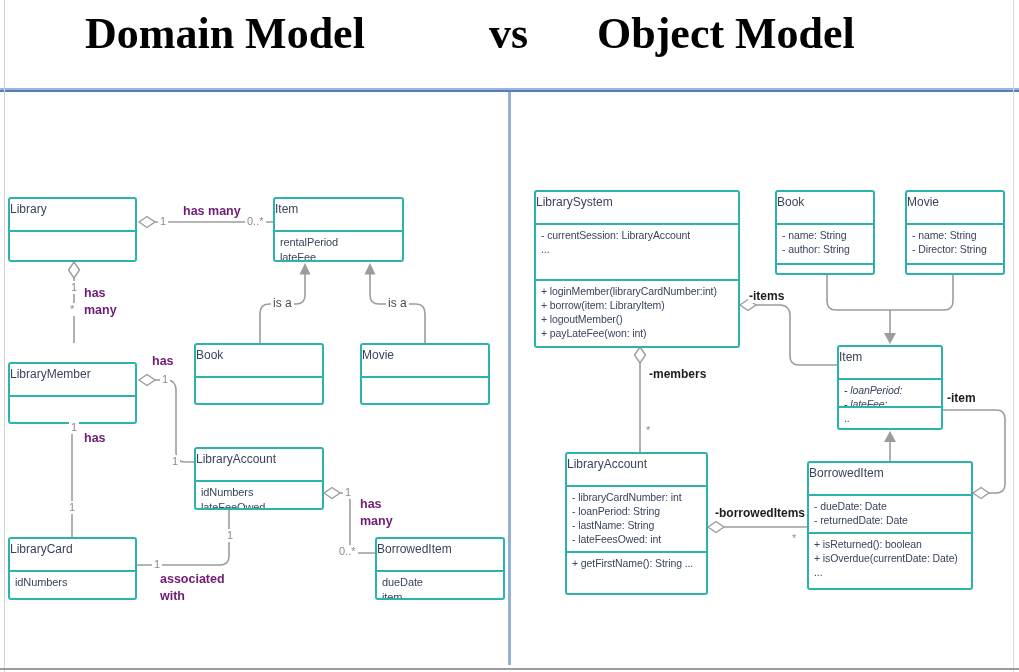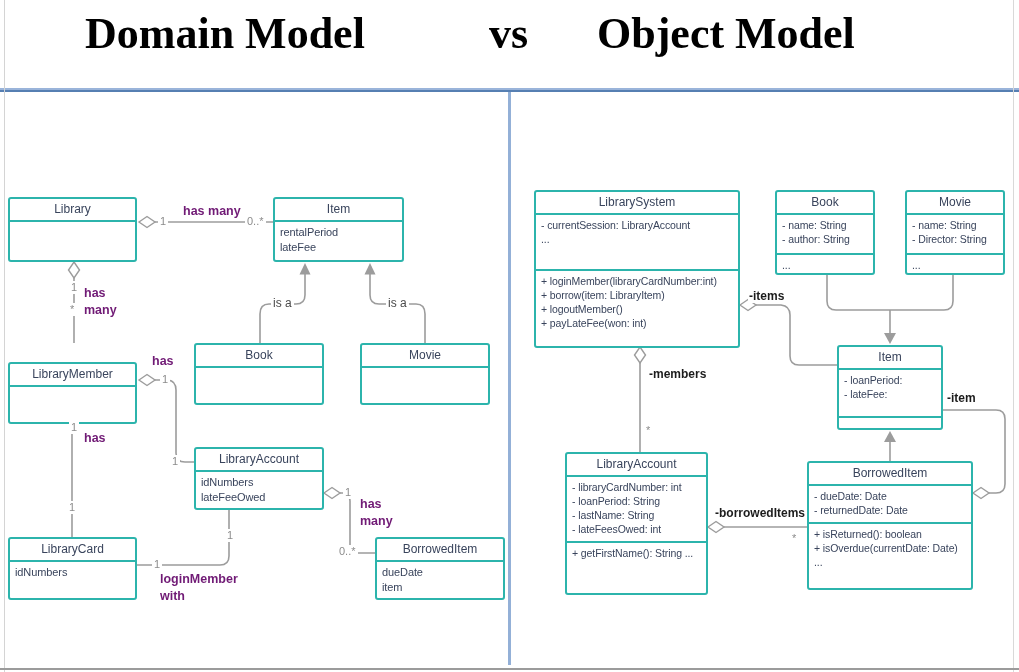--- a/index.html
+++ b/index.html
@@ -16,21 +16,21 @@
   #panel-divider { left:508px; top:92px; width:3px; height:573px; background:#93b0d7; }
 
   
   .hdr { position:absolute; top:8px; font-family:"Liberation Serif", serif; font-weight:bold; font-size:44px; color:#000; white-space:nowrap; }
 
   
   .uml {
     position:absolute; background:#fff; border:2px solid #2cb4ac; border-radius:3px;
     box-sizing:border-box; color:#39445c; display:flex; flex-direction:column;
   }
-  .uml .t { height:21px; line-height:21px; text-align:center; font-size:12px; flex:0 0 auto; overflow:hidden; }
+  .uml .t { height:31px; line-height:21px; font-size:12px; flex:0 0 auto; overflow:hidden; }
   .uml .sec { border-top:2px solid #2cb4ac; padding:3px 5px 0; font-size:10.5px; line-height:14px; box-sizing:border-box; flex:0 0 auto; overflow:hidden; }
   .uml .sec.grow { flex:1 1 auto; }
   .uml .sec div { white-space:nowrap; letter-spacing:-0.1px; }
   .uml .sec.wide div { line-height:15px; font-size:11px; }
 
   
   .lbl { position:absolute; white-space:pre-line; }
   .mult { font-size:11px; color:#8c8c8c; background:#fff; padding:0 2px; line-height:13px; }
   .assoc { font-size:12.5px; font-weight:600; color:#701a75; line-height:17px; }
   .role { font-size:12px; font-weight:600; color:#1c1c1c; background:#fff; padding:0 1px; line-height:14px; }
@@ -176,21 +176,21 @@
 many</div>
   <div class="lbl mult" style="left:68px;top:303px;">*</div>
   <div class="lbl assoc" style="left:152px;top:353px;">has</div>
   <div class="lbl mult" style="left:160px;top:373px;">1</div>
   <div class="lbl mult" style="left:170px;top:455px;">1</div>
   <div class="lbl mult" style="left:69px;top:421px;">1</div>
   <div class="lbl assoc" style="left:84px;top:430px;">has</div>
   <div class="lbl mult" style="left:67px;top:501px;">1</div>
   <div class="lbl mult" style="left:225px;top:529px;">1</div>
   <div class="lbl mult" style="left:152px;top:558px;">1</div>
-  <div class="lbl assoc" style="left:160px;top:571px;">loginMember
+  <div class="lbl assoc" style="left:160px;top:571px;">associated
 with</div>
   <div class="lbl mult" style="left:343px;top:486px;">1</div>
   <div class="lbl assoc" style="left:360px;top:496px;">has
 many</div>
   <div class="lbl mult" style="left:337px;top:545px;">0..*</div>
   <div class="lbl isa" style="left:271px;top:297px;">is a</div>
   <div class="lbl isa" style="left:386px;top:297px;">is a</div>
 
   <div class="uml" style="left:534px;top:190px;width:206px;height:158px">
     <div class="t">LibrarySystem</div>
@@ -223,21 +223,21 @@
       <div>- name: String</div>
       <div>- Director: String</div>
     </div>
     <div class="sec grow">
       <div>...</div>
     </div>
   </div>
 
   <div class="uml" style="left:837px;top:345px;width:106px;height:85px">
     <div class="t">Item</div>
-    <div class="sec" style="height:48px;">
+    <div class="sec" style="height:28px;font-style:italic;">
       <div>- loanPeriod:</div>
       <div>- lateFee:</div>
     </div>
     <div class="sec grow">
       <div>..</div>
     </div>
   </div>
 
   <div class="uml" style="left:565px;top:452px;width:143px;height:143px">
     <div class="t">LibraryAccount</div>

